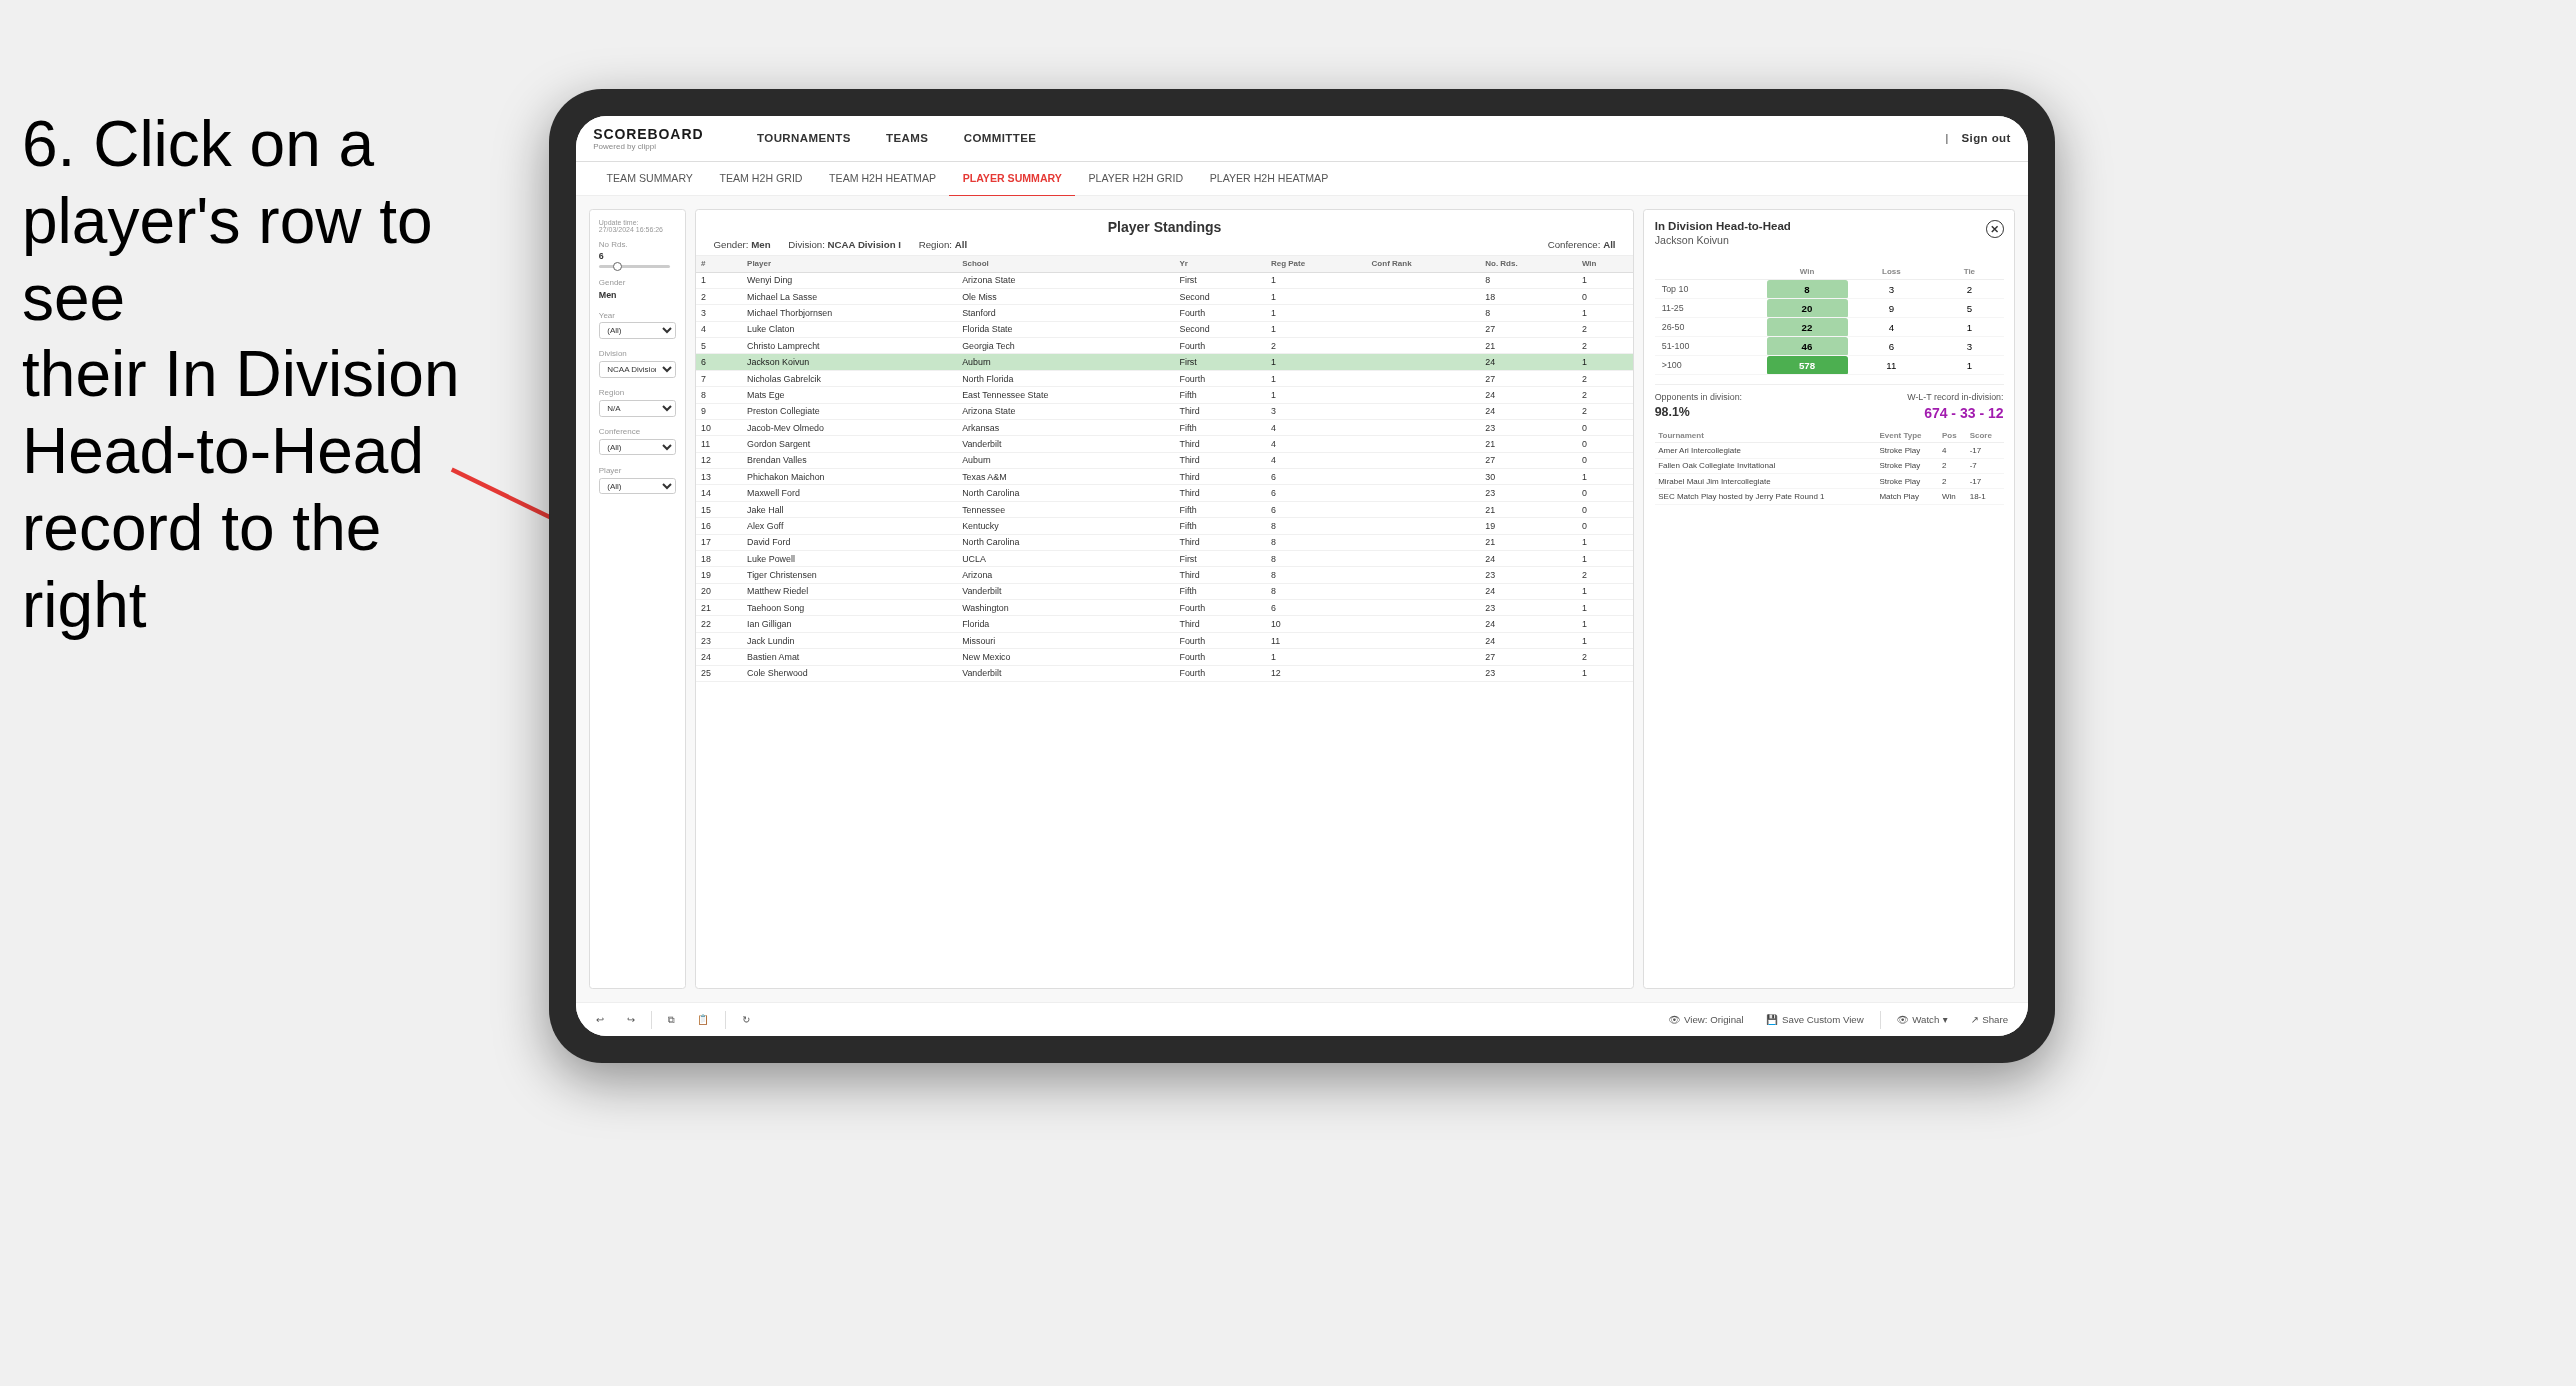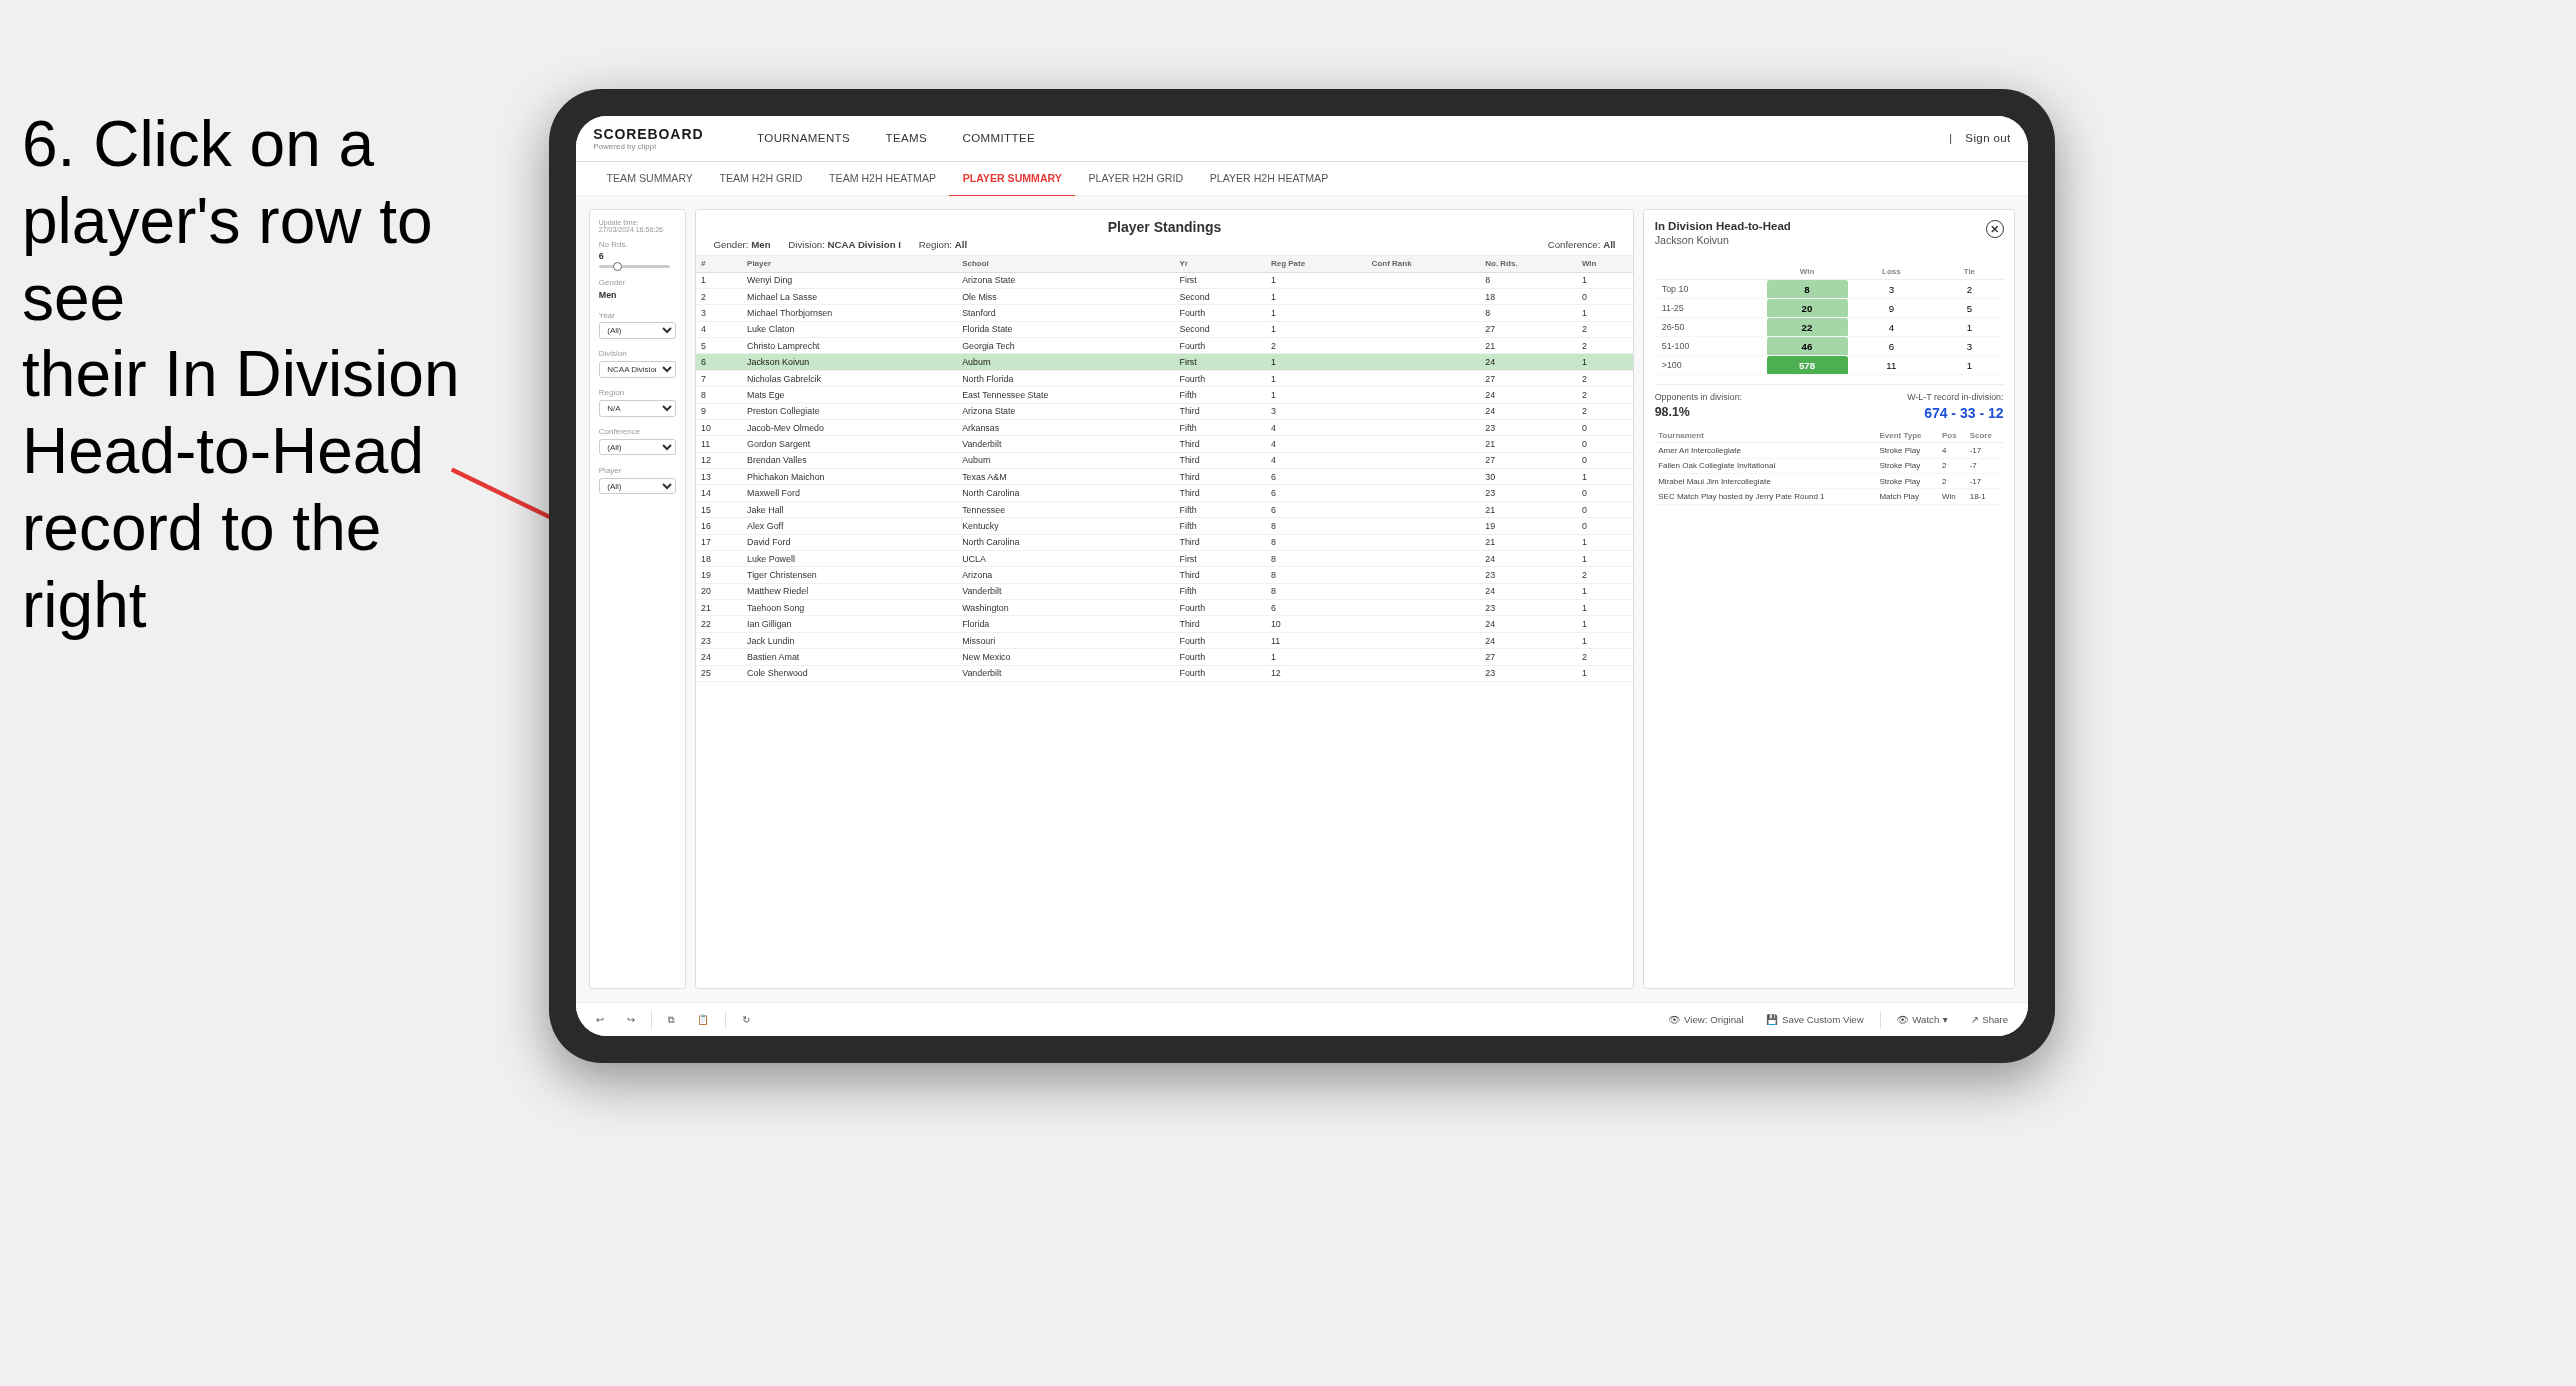--- a/index.html
+++ b/index.html
@@ -84,21 +84,21 @@
     }
 
     .nav-item {
       padding: 0 17.7px;
       height: 46px;
       display: flex;
       align-items: center;
       font-size: 11.5px;
       color: #333;
       cursor: pointer;
-      font-weight: 400;
+      font-weight: 700;
       letter-spacing: 0.4px;
     }
 
     .nav-right {
       display: flex;
       align-items: center;
       gap: 13.3px;
       font-size: 10.6px;
       color: #333;
     }
@@ -377,21 +377,21 @@
       display: flex;
       justify-content: space-between;
       font-size: 8.9px;
       color: #555;
       margin-bottom: 2.7px;
     }
 
     .wlt-big {
       font-size: 14px;
       font-weight: 700;
-      color: #1d4ed8;
+      color: #a21caf;
     }
 
     .pct-big {
       font-size: 12.4px;
       font-weight: 700;
       color: #333;
     }
 
     .tournament-table {
       width: 100%;

